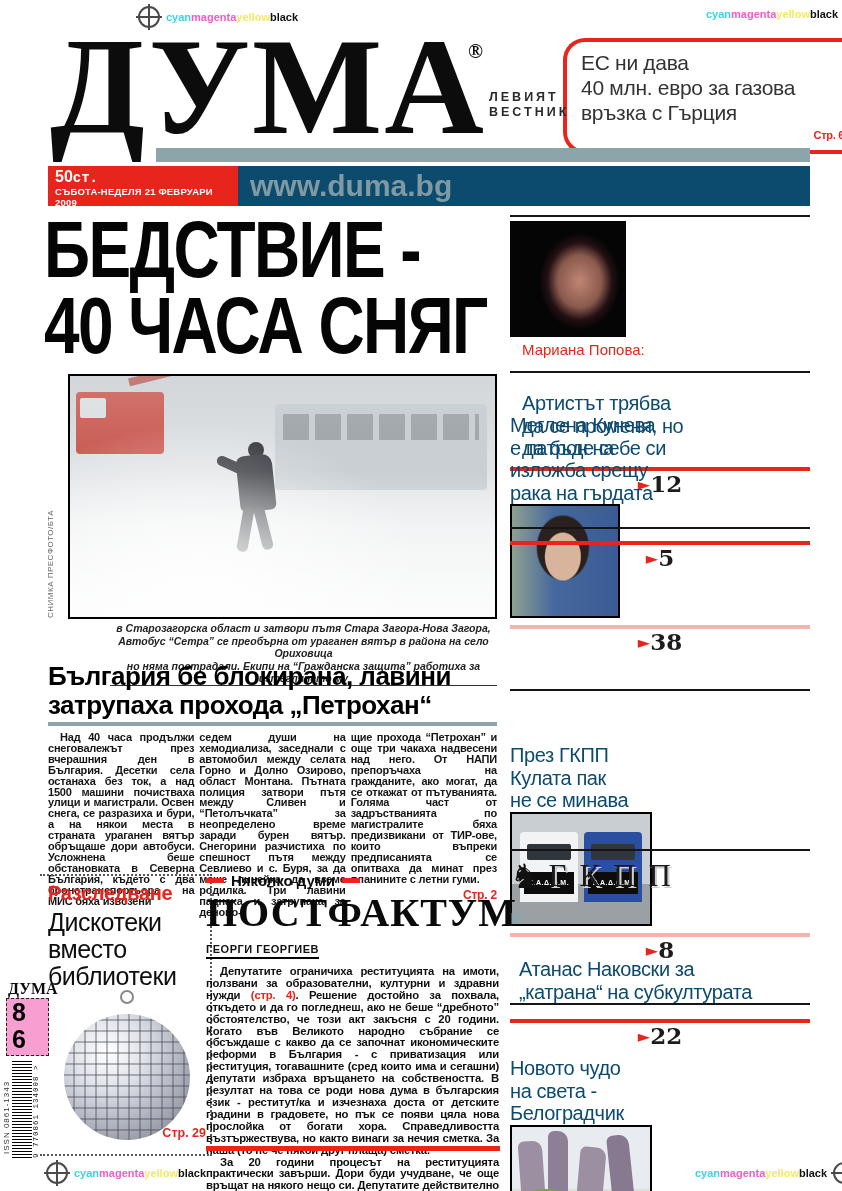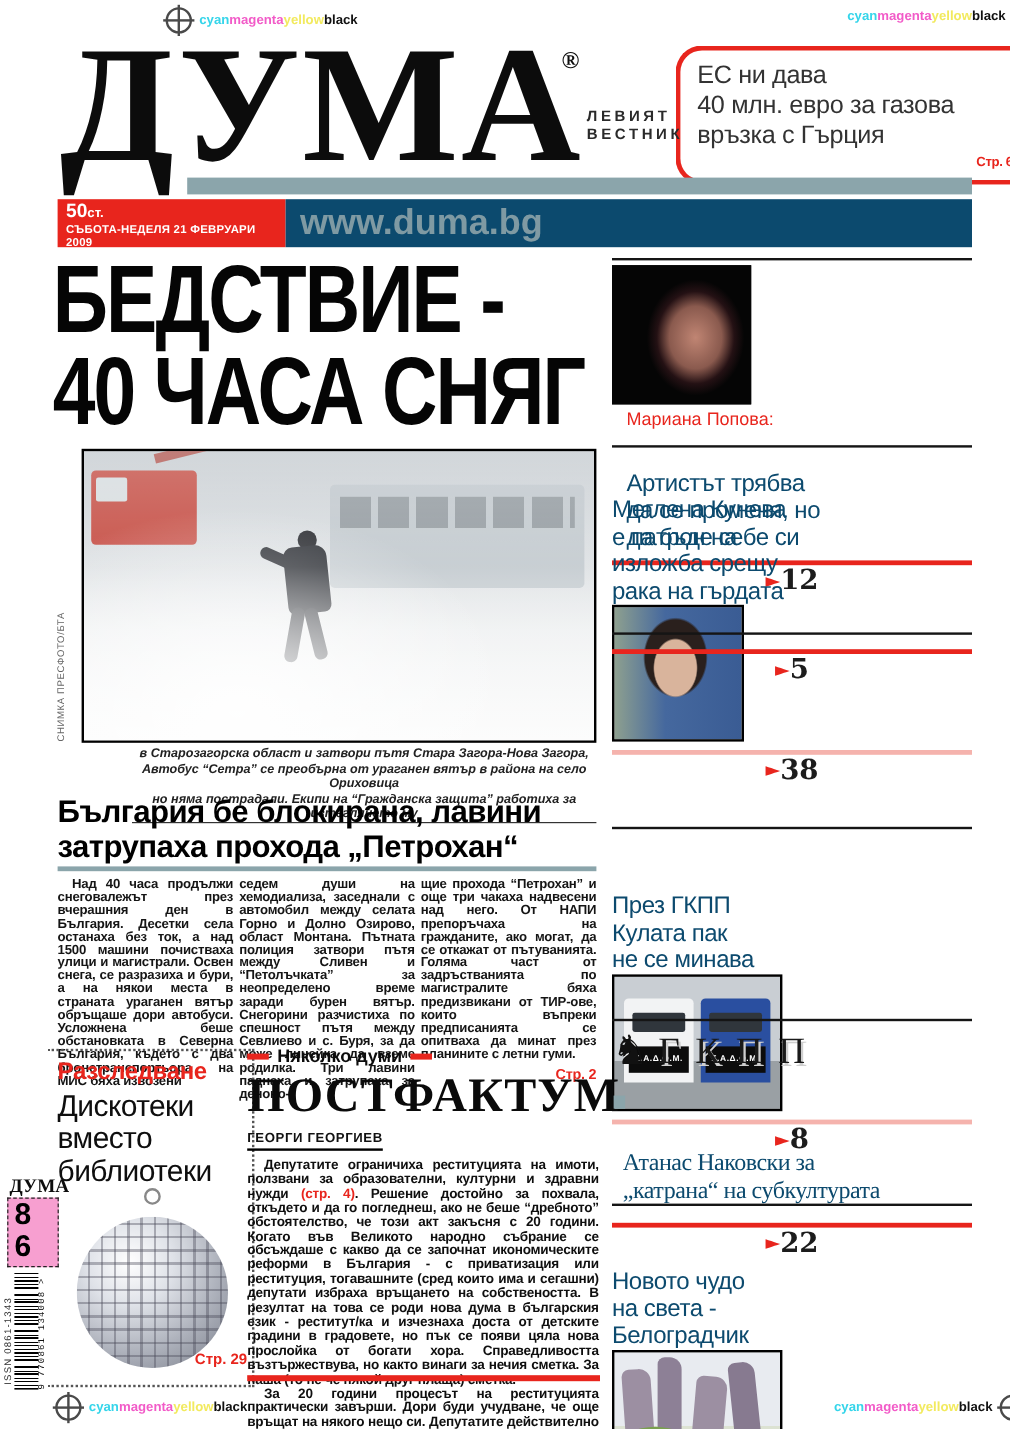--- a/index.html
+++ b/index.html
@@ -22,21 +22,21 @@
   .mast-reg{font-family:"Liberation Serif",serif;font-weight:bold;font-size:20px;color:#0c0c0c;z-index:2;}
   .mast-tagline{font-size:12.5px;font-weight:bold;letter-spacing:3px;line-height:15px;color:#2a2a2a;z-index:2;}
   .teal-bar{background:#8ba5ab;z-index:1;}
 
   .promo-box{border:4px solid #e8251d;border-right:none;border-radius:22px 0 0 22px;
              padding:8px 4px 0 14px;font-size:21px;line-height:25px;color:#333;letter-spacing:-0.3px;}
   .pageref{color:#e8251d;font-weight:bold;font-size:11px;}
 
   .datebox{background:#e8251d;color:#fff;padding:3px 7px;}
   .datebox .price{font-size:16px;font-weight:bold;line-height:15px;}
-  .datebox .unit{font-size:11px;}
+  .datebox .unit{font-size:14px;font-family:Liberation Mono, monospace;}
   .datebox .dline{font-size:9.5px;font-weight:bold;line-height:11px;letter-spacing:0.2px;}
   .pink-bar{background:#0c4a6e;}
   .site{font-size:30px;font-weight:bold;color:#7f9aa3;line-height:40px;padding-left:12px;}
 
   
   .headline{font-weight:bold;font-size:80px;line-height:76px;letter-spacing:-2px;color:#050505;
             transform:scaleX(0.8);transform-origin:left top;}
   .subheadline{font-weight:bold;font-size:26px;line-height:29px;letter-spacing:-0.5px;color:#000;}
   .caption{font-size:10.5px;font-style:italic;font-weight:bold;line-height:12.5px;color:#222;text-align:center;}
   .caption .u{border-bottom:1px solid #333;display:inline-block;}
@@ -245,21 +245,21 @@
     <div class="sb-line line-pink"></div>
     <div class="sb-page"><span class="sb-arrow">►</span><span>8</span></div>
   </div>
 
   <div class="abs sb-rule" style="top:849px;"></div>
   <div class="abs sb-item" style="top:858px;">
     <div class="pegas-row">
       <span class="pegas-horse">♞</span>
       <span class="pegas-text">ГКПП</span>
     </div>
-    <div class="sb-row" style="margin-top:14px;font-family:Liberation Serif, serif;">
+    <div class="sb-row" style="margin-top:14px;">
       <span class="bullet-sq"></span>
       <div class="sb-headline preline" style="margin-left:9px;">Атанас Наковски за
 „катрана“ на субкултурата</div>
     </div>
     <div class="sb-line line-red" style="margin-top:16px;"></div>
     <div class="sb-page"><span class="sb-arrow">►</span><span>22</span></div>
   </div>
 
   <div class="abs sb-rule" style="top:1003px;"></div>
   <div class="abs sb-item" style="top:1011px;">

